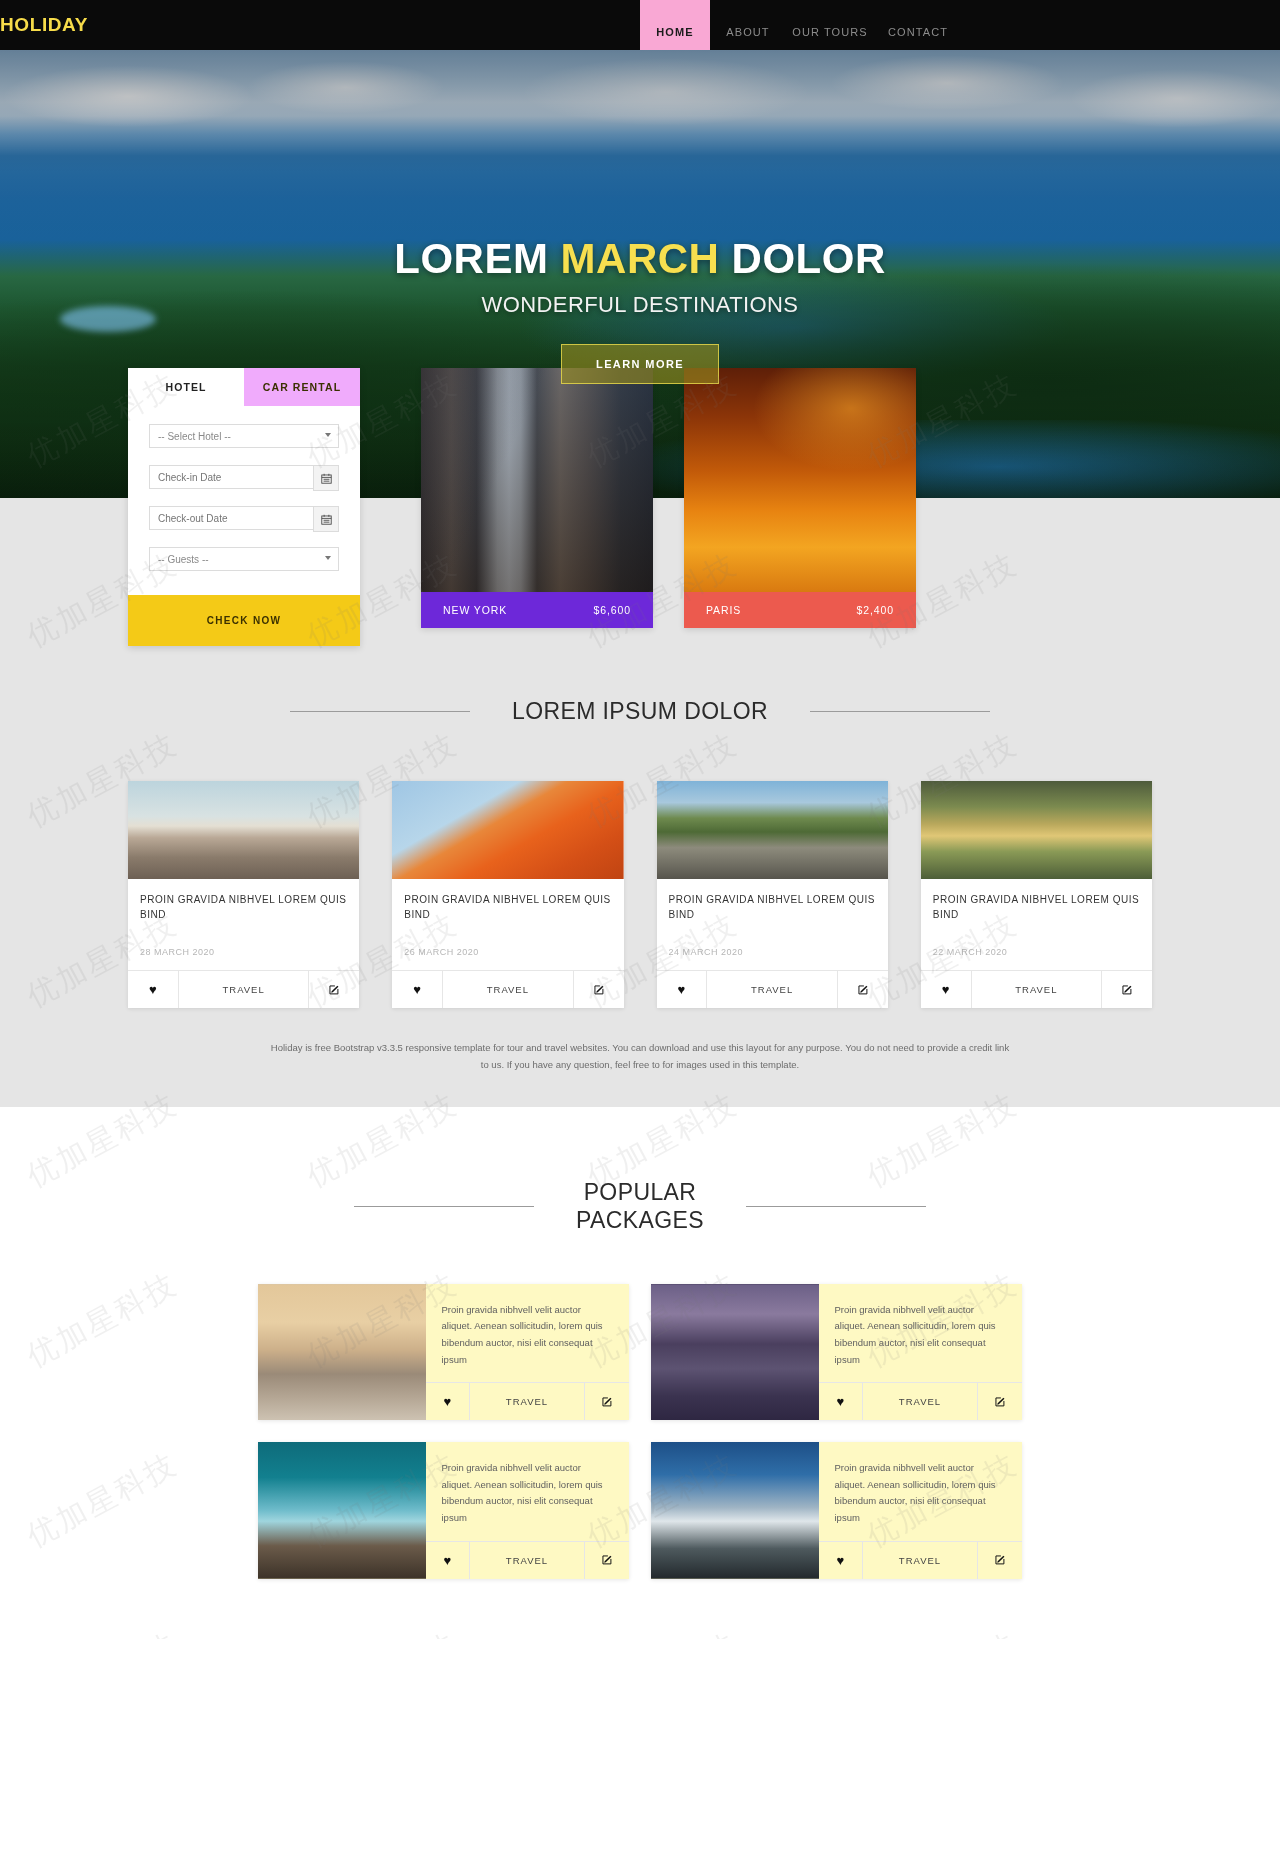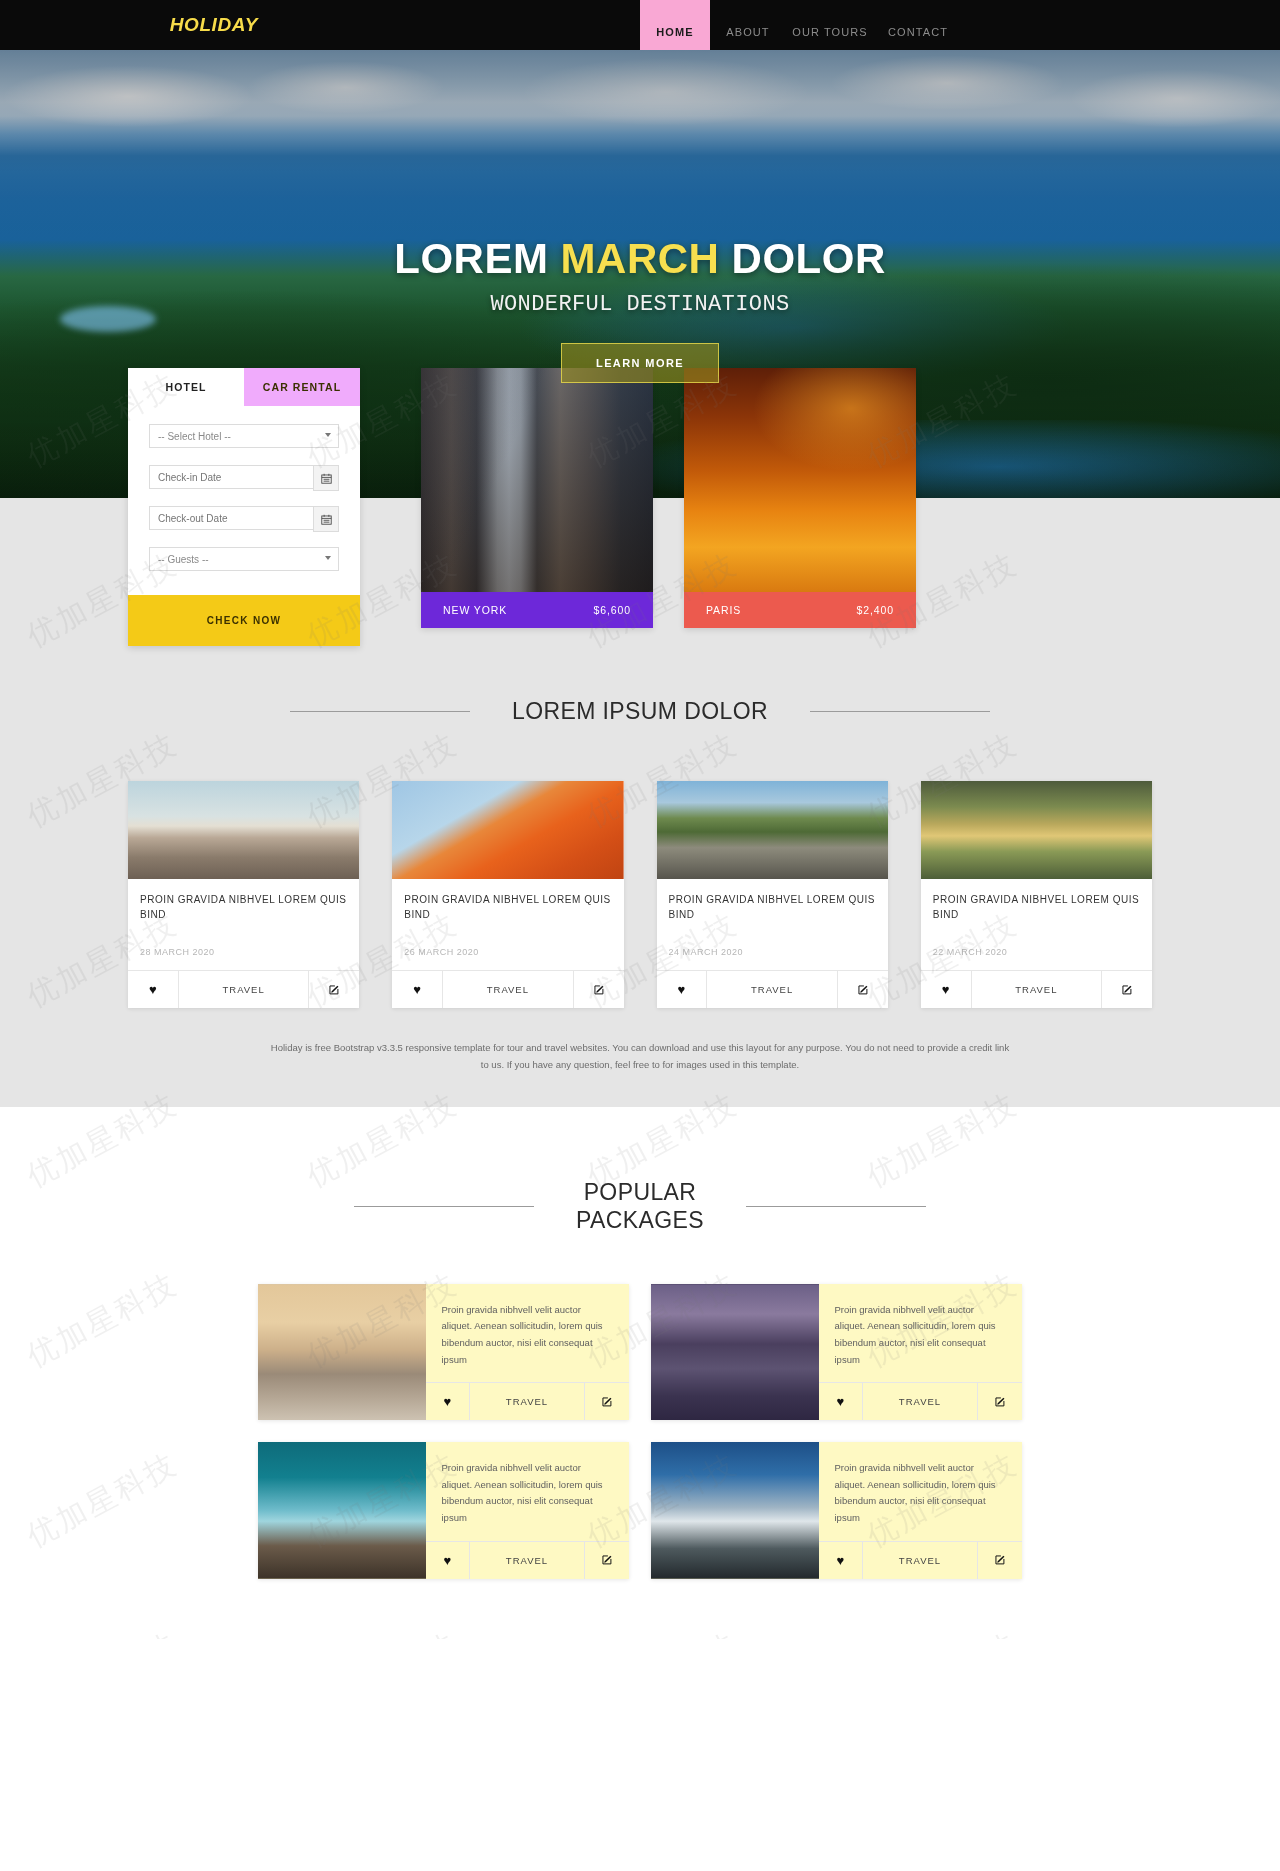--- a/index.html
+++ b/index.html
@@ -19,23 +19,21 @@
     background: #0a0a0a;
     display: flex;
     align-items: stretch;
     position: relative;
     z-index: 40;
   }
   .brand-wrap {
     width: 640px;
     display: flex;
     align-items: center;
-    justify-content: flex-end;
     padding-right: 382px;
-    font-style: italic;
   }
   .brand {
     color: #f7dc4a;
     font-size: 19px;
     font-weight: bold;
     letter-spacing: 0.6px;
   }
   .nav-links { display: flex; align-items: stretch; }
   .nav-item {
     display: flex;
@@ -119,21 +117,20 @@
     text-shadow: 0 2px 6px rgba(0,0,0,.45);
     line-height: 1.1;
   }
   .hero-title .accent { color: #f7df4f; }
   .hero-sub {
     margin-top: 10px;
     font-size: 22px;
     color: #f2f2f2;
     letter-spacing: 0.4px;
     text-shadow: 0 2px 5px rgba(0,0,0,.45);
-    font-family: Liberation Mono, monospace;
   }
   .hero-btn {
     display: inline-block;
     margin-top: 26px;
     padding: 13px 34px;
     background: rgba(150,140,30,.62);
     border: 1px solid rgba(240,225,80,.75);
     color: #ffffff;
     font-size: 11px;
     font-weight: bold;

